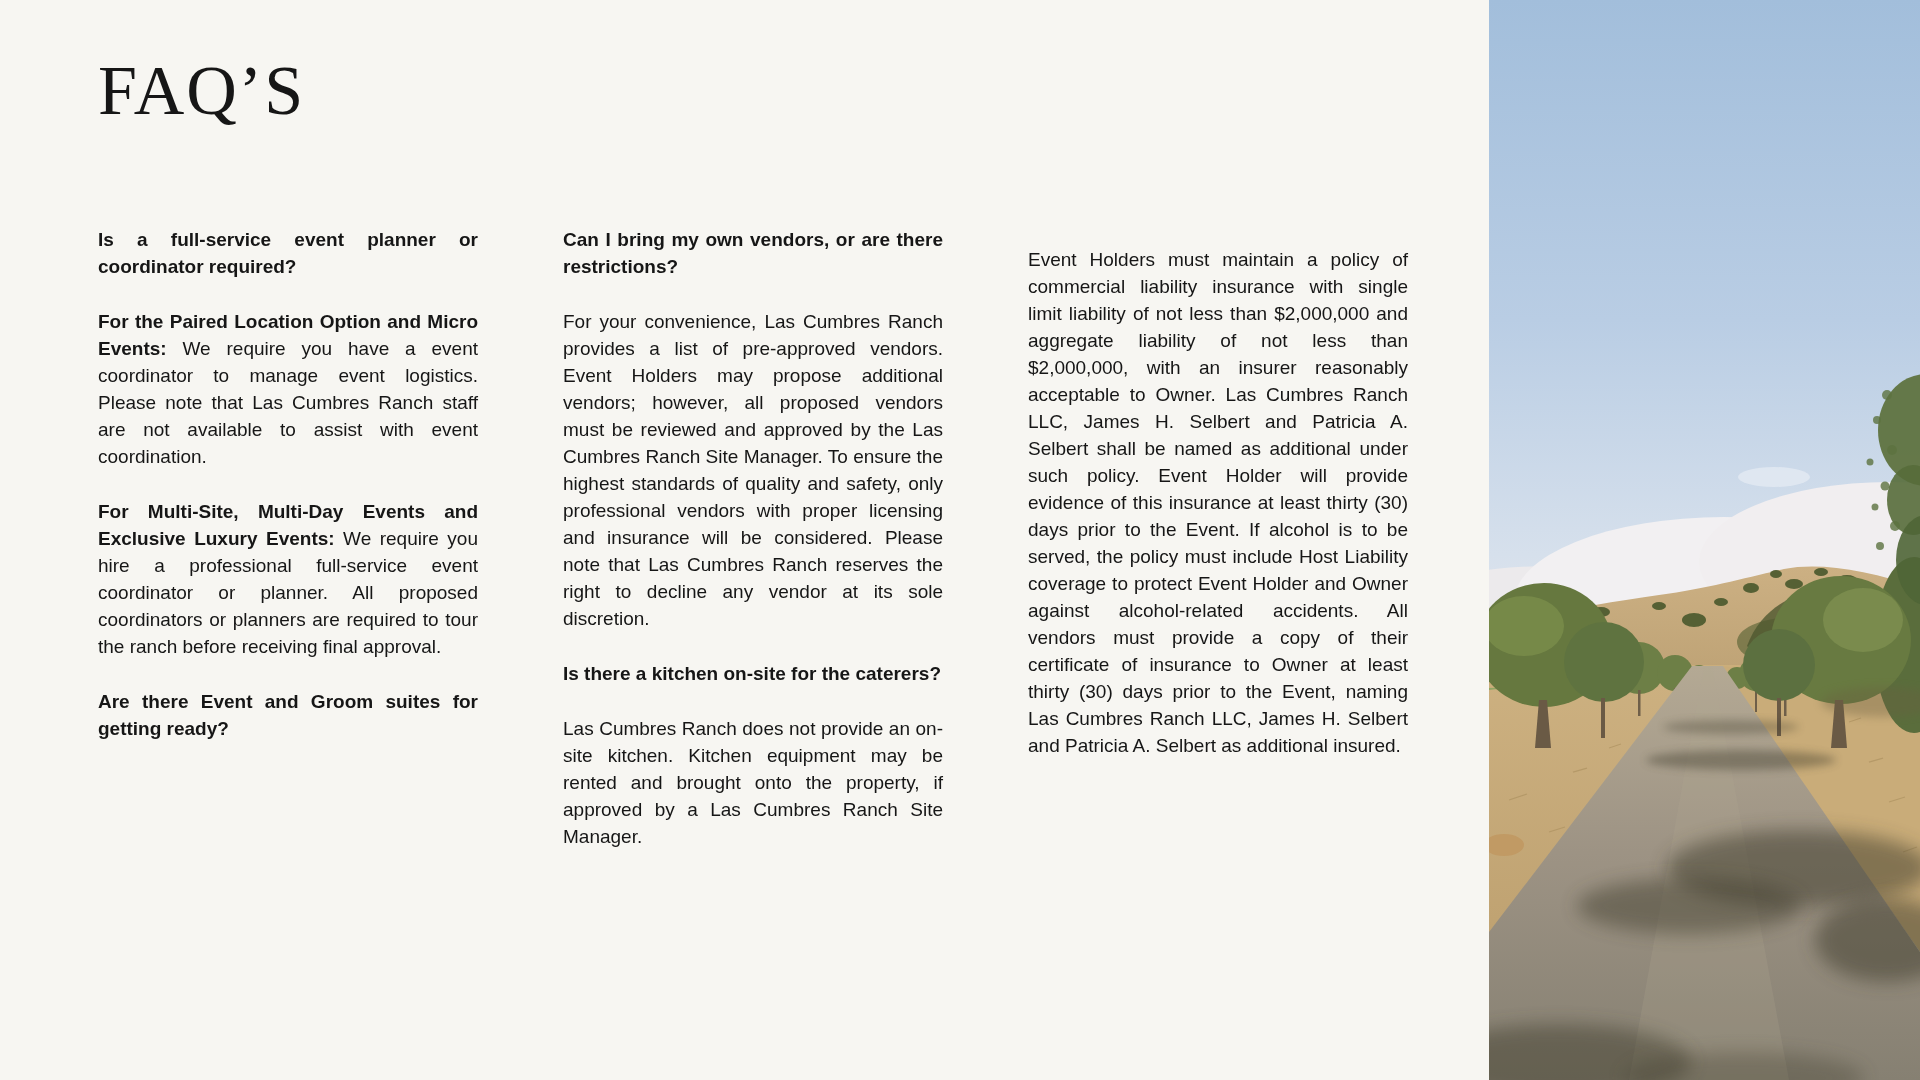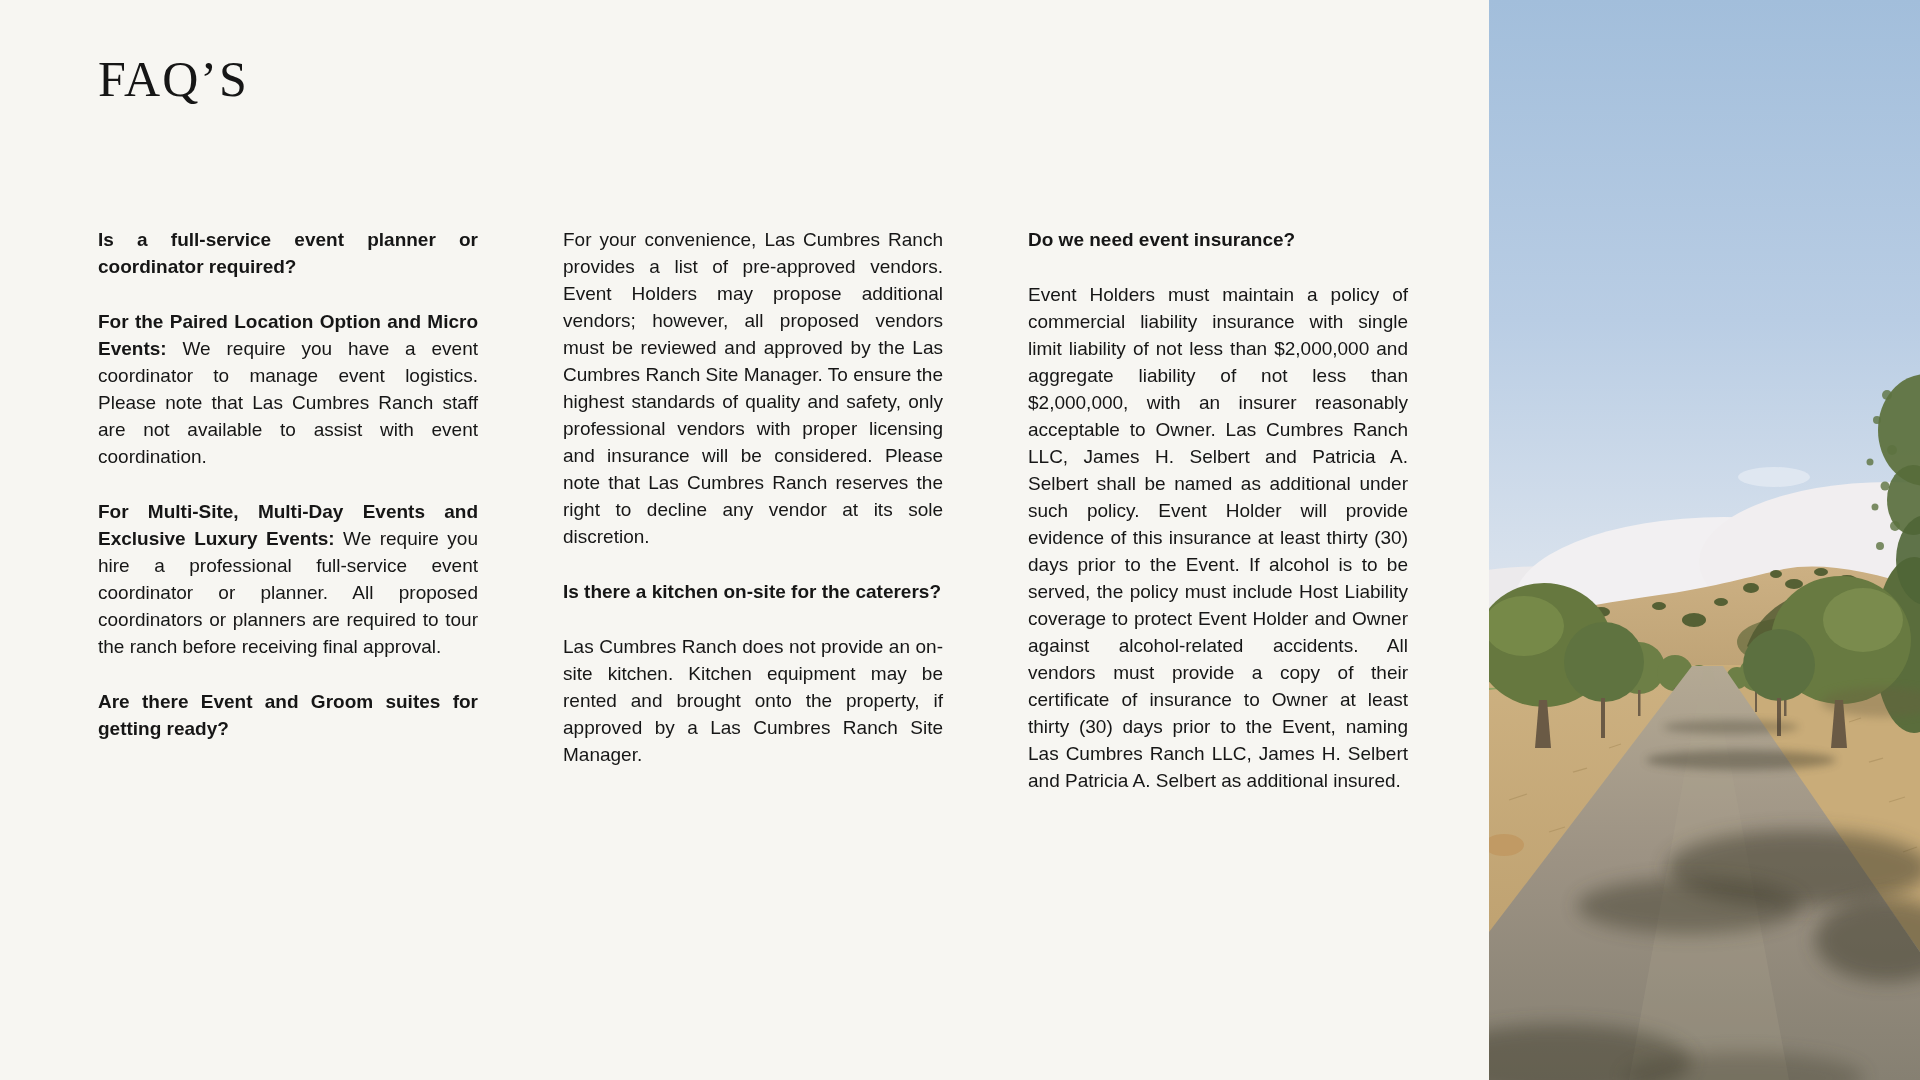--- a/index.html
+++ b/index.html
@@ -7,21 +7,21 @@
     position:relative;
     width:1920px;height:1080px;
     background:var(--bg,#f7f6f2);
     overflow:hidden;
     font-family:"Liberation Sans", sans-serif;
     color:var(--ink,#161616);
   }
   .title{
     position:absolute;left:98px;top:52px;
     font-family:"Liberation Serif","DejaVu Serif",serif;
-    font-size:50px;line-height:1.1;font-weight:500;
+    font-size:70px;line-height:1.1;font-weight:500;
     letter-spacing:2px;color:var(--ink,#161616);
     margin:0;
   }
   .cols{
     position:absolute;left:98px;top:226px;width:1310px;
     display:flex;justify-content:space-between;gap:40px;
   }
   .col{width:380px;}
   .col p{
     font-size:19px;line-height:27px;
@@ -45,26 +45,26 @@
   <h1 class="title">FAQ’S</h1>
 
   <div class="cols" id="faq-columns">
       <div class="col">
         <p class="q">Is a full-service event planner or coordinator required?</p>
         <p class="a"><strong>For the Paired Location Option and Micro Events:</strong> We require you have a event coordinator to manage event logistics. Please note that Las Cumbres Ranch staff are not available to assist with event coordination.</p>
         <p class="a"><strong>For Multi-Site, Multi-Day Events and Exclusive Luxury Events:</strong> We require you hire a professional full-service event coordinator or planner. All proposed coordinators or planners are required to tour the ranch before receiving final approval.</p>
         <p class="q">Are there Event and Groom suites for getting ready?</p>
       </div>
       <div class="col">
+        <p class="q">Can I bring my own vendors, or are there restrictions?</p>
         <p class="a">For your convenience, Las Cumbres Ranch provides a list of pre-approved vendors. Event Holders may propose additional vendors; however, all proposed vendors must be reviewed and approved by the Las Cumbres Ranch Site Manager. To ensure the highest standards of quality and safety, only professional vendors with proper licensing and insurance will be considered. Please note that Las Cumbres Ranch reserves the right to decline any vendor at its sole discretion.</p>
         <p class="q">Is there a kitchen on-site for the caterers?</p>
         <p class="a">Las Cumbres Ranch does not provide an on-site kitchen. Kitchen equipment may be rented and brought onto the property, if approved by a Las Cumbres Ranch Site Manager.</p>
       </div>
       <div class="col">
-        <p class="q">Do we need event insurance?</p>
         <p class="a">Event Holders must maintain a policy of commercial liability insurance with single limit liability of not less than $2,000,000 and aggregate liability of not less than $2,000,000, with an insurer reasonably acceptable to Owner. Las Cumbres Ranch LLC, James H. Selbert and Patricia A. Selbert shall be named as additional under such policy. Event Holder will provide evidence of this insurance at least thirty (30) days prior to the Event. If alcohol is to be served, the policy must include Host Liability coverage to protect Event Holder and Owner against alcohol-related accidents. All vendors must provide a copy of their certificate of insurance to Owner at least thirty (30) days prior to the Event, naming Las Cumbres Ranch LLC, James H. Selbert and Patricia A. Selbert as additional insured.</p>
       </div>
     </div>
 
   <div class="photo">
     <svg viewBox="0 0 431 1080" preserveAspectRatio="none" aria-hidden="true">
       <defs>
         <linearGradient id="sky" x1="0" y1="0" x2="0" y2="1">
           <stop offset="0" stop-color="#a2bedb"></stop>
           <stop offset="0.45" stop-color="#b9cde4"></stop>

